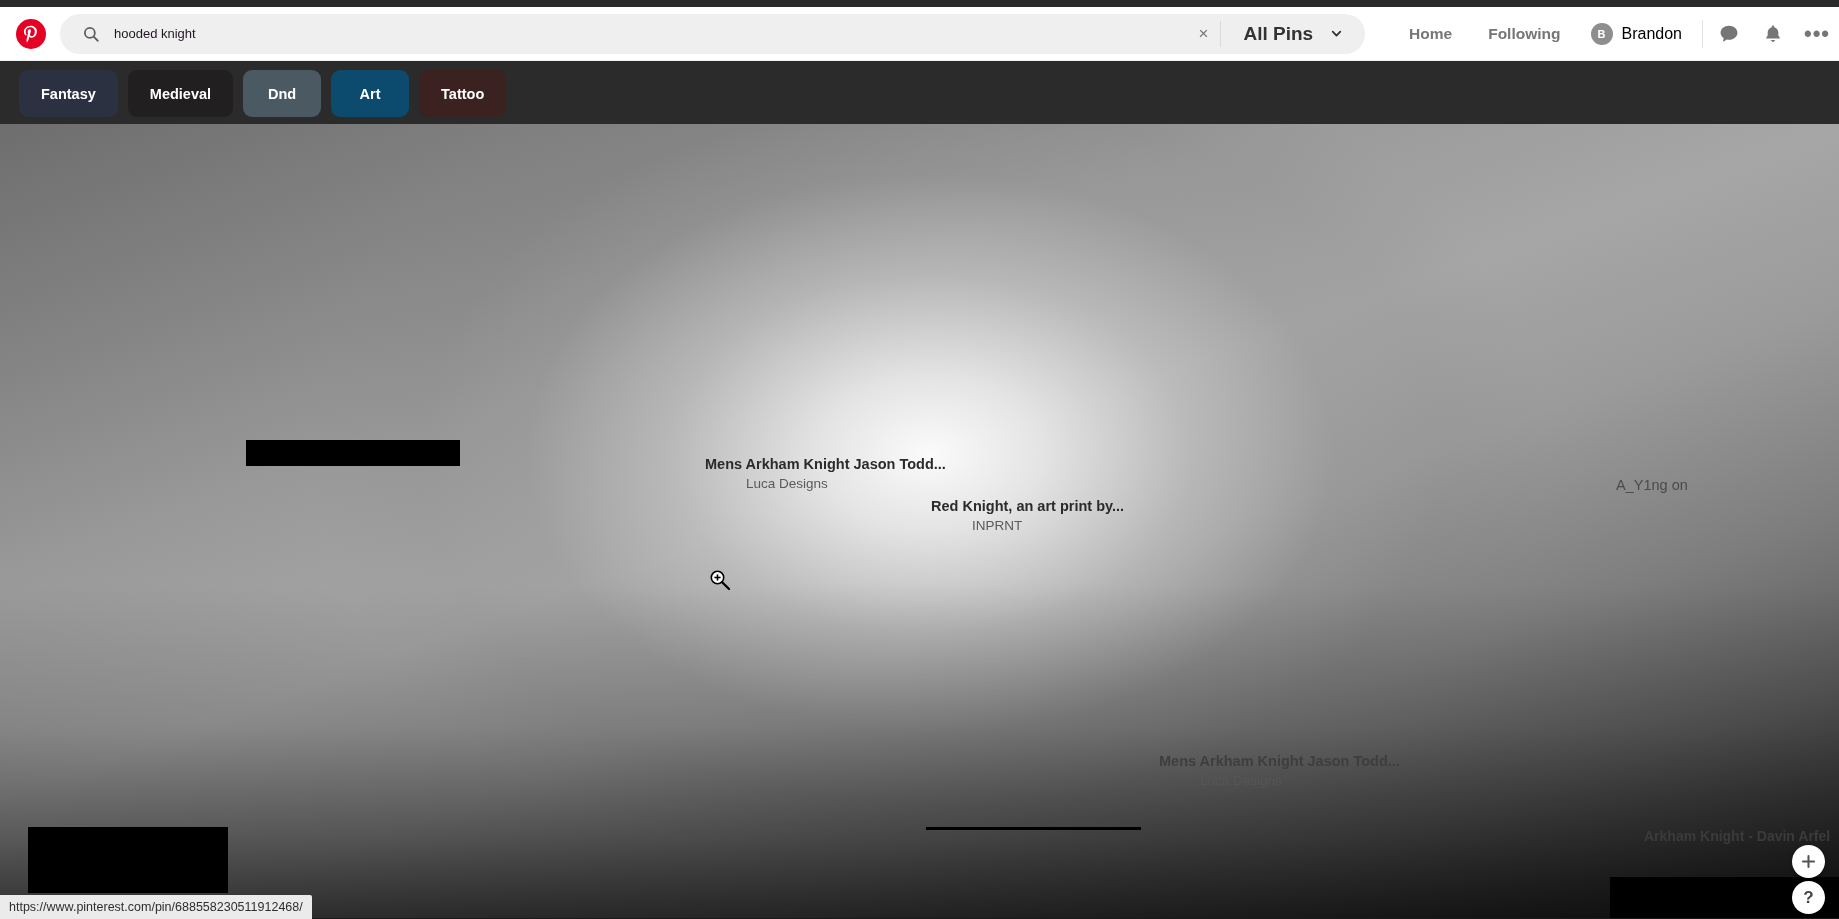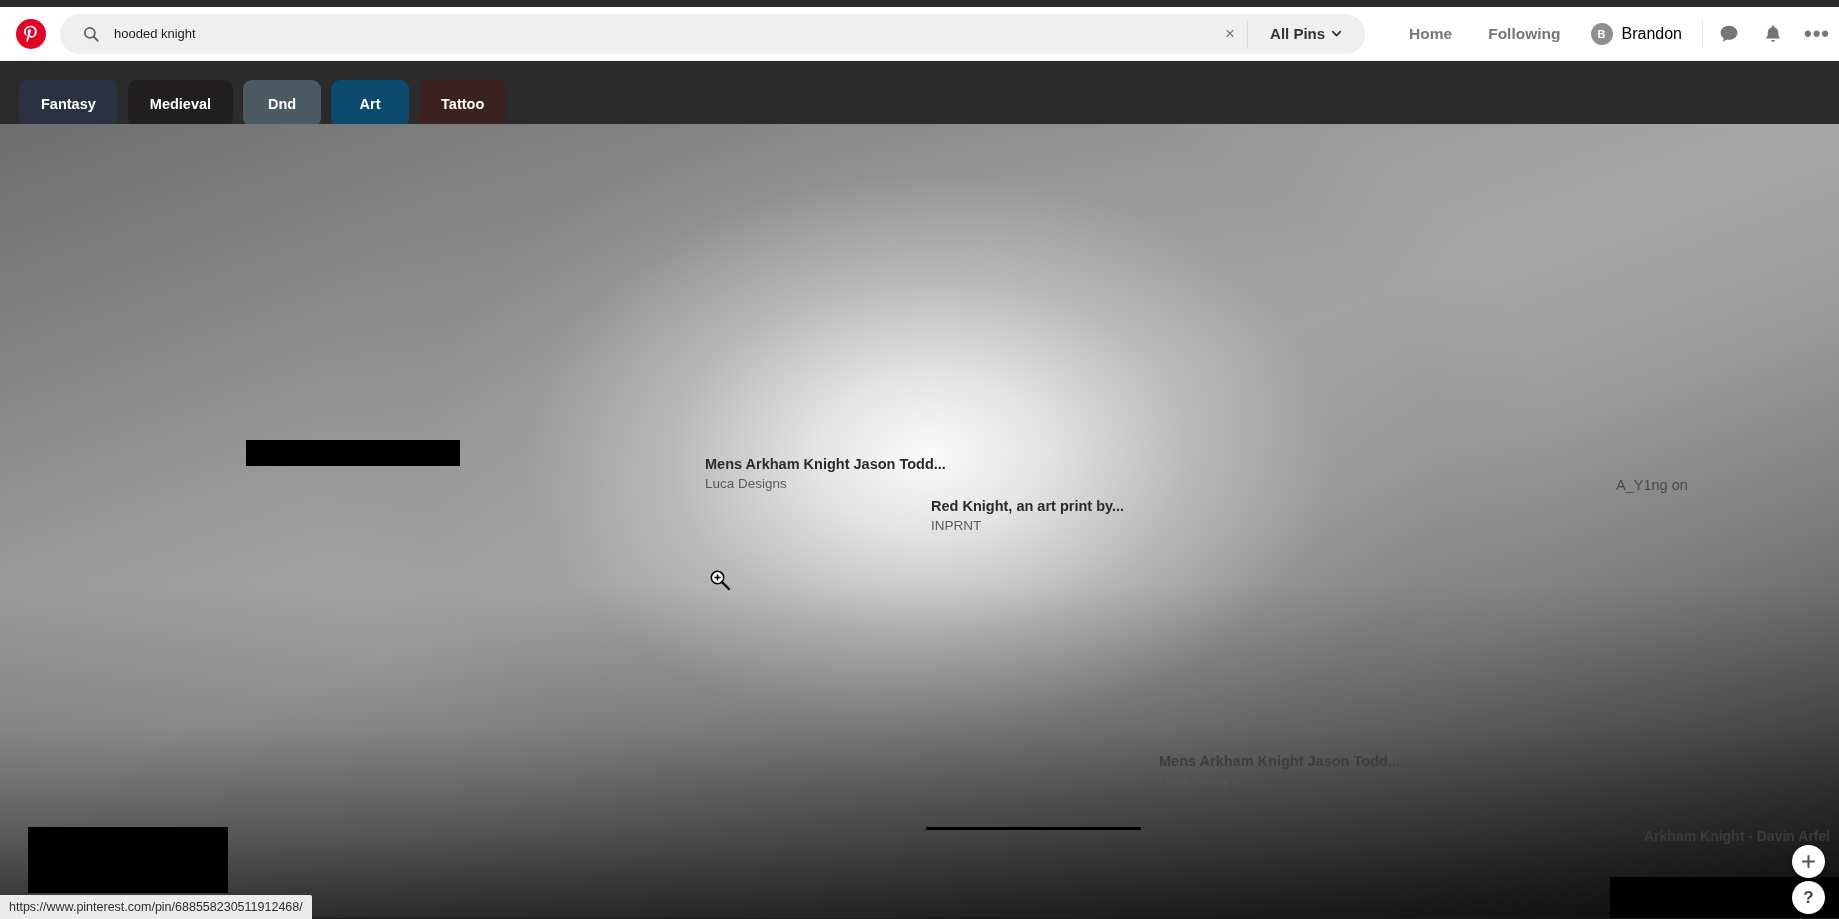--- a/index.html
+++ b/index.html
@@ -50,22 +50,22 @@
   .search-clear{
     width:34px; height:40px; flex:0 0 auto;
     display:flex; align-items:center; justify-content:center;
     color:#767676; font-size:17px; cursor:pointer;
   }
   .search-divider{
     width:1px; height:26px; background:#d9d9d9; flex:0 0 auto;
   }
   .all-pins{
     flex:0 0 auto; height:40px; padding:0 22px;
-    display:flex; align-items:center; gap:5px;
-    font-size:15px; font-weight:bold; color:#333333;
+    display:flex; align-items:center; gap:17px;
+    font-size:19px; font-weight:bold; color:#333333;
     cursor:pointer;
     border-radius:0 20px 20px 0;
   }
   .chev{ width:13px; height:13px; }
 
   .nav-links{
     display:flex; align-items:center; flex:0 0 auto;
     margin-left:26px; gap:0;
   }
   .nav-item{
@@ -92,21 +92,21 @@
   .icon-btn svg{ width:22px; height:22px; }
   .dots{ font-size:22px; font-weight:bold; letter-spacing:1px; line-height:10px; }
 
   
   .chips-band{
     position:absolute; top:61px; left:0; width:1839px; height:63px;
     background:#2b2b2b;
     overflow:hidden;
   }
   .chips{
-    position:absolute; top:19px; left:19px;
+    position:absolute; top:9px; left:19px;
     display:flex; gap:10px; align-items:flex-start;
   }
   .chip{
     height:47px; min-width:78px; padding:0 22px;
     border-radius:9px;
     display:flex; align-items:center; justify-content:center;
     color:#ffffff; font-size:14.5px; font-weight:bold;
     cursor:pointer; white-space:nowrap;
   }
 
@@ -137,21 +137,21 @@
   }
 
   
   .pin-label{ position:absolute; z-index:3; }
   .pin-title{
     font-size:14.5px; font-weight:bold; color:#2b2b2b;
     white-space:nowrap; line-height:18px;
   }
   .pin-source{
     font-size:13.5px; color:#5a5a5a;
-    white-space:nowrap; line-height:18px; margin-top:2px;
+    white-space:nowrap; line-height:18px; margin-top:2px;margin-left:41px;
   }
   .pin-title.dim{ color:#3e3e3e; }
   .pin-source.dim{ color:#565656; }
   .pin-title.faint{ color:#4a4a4a; font-weight:normal; }
 
   
   .blackbar{ position:absolute; background:#000000; z-index:2; }
   .blackline{ position:absolute; background:#000000; z-index:2; }
 
   .watermark{

